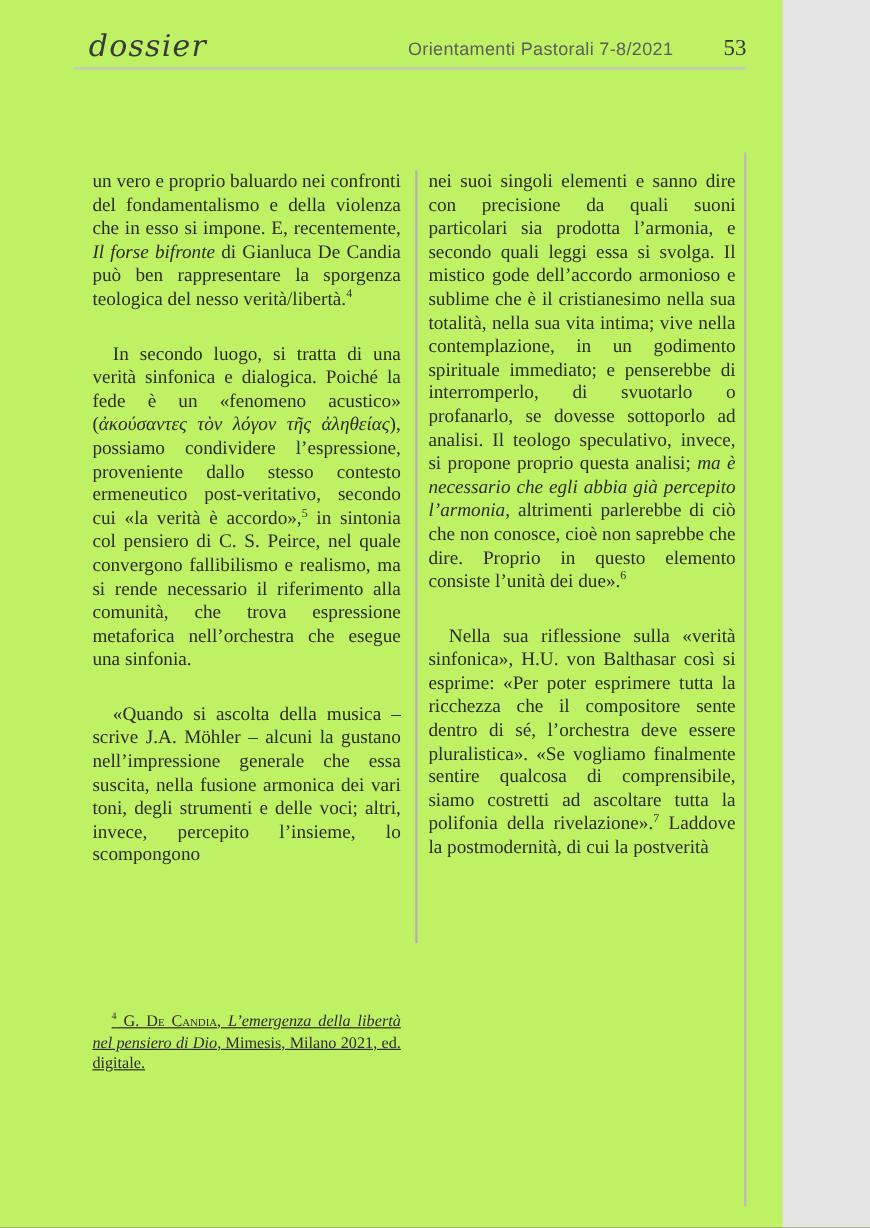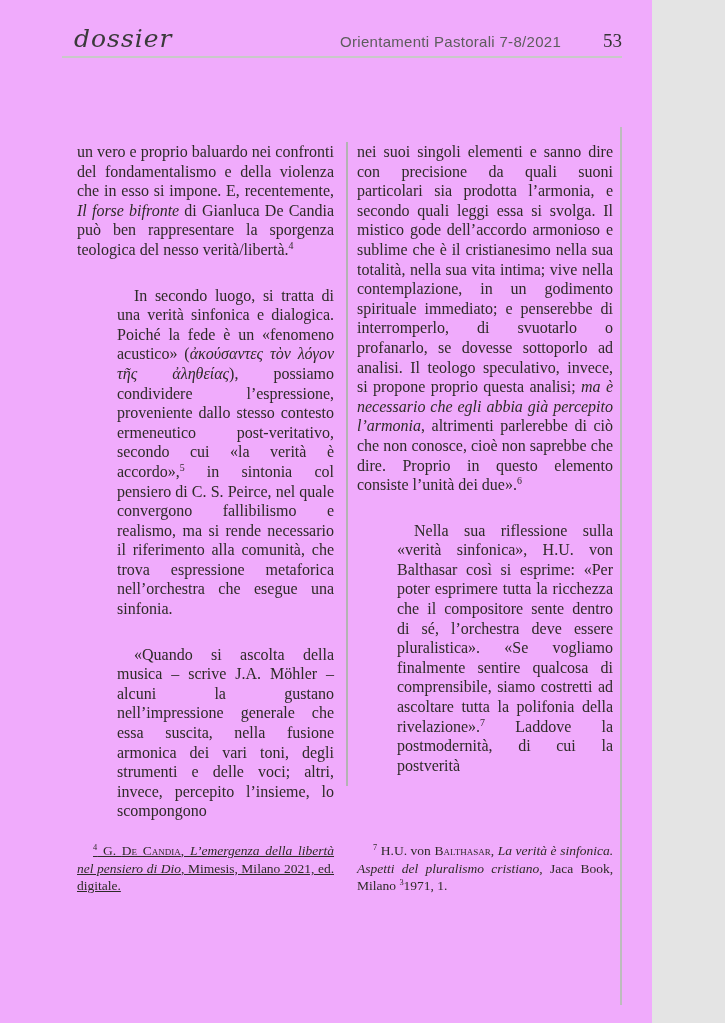--- a/index.html
+++ b/index.html
@@ -1,36 +1,36 @@
 <!DOCTYPE html>
 <html lang="it"><head>
 <meta charset="utf-8">
 <style>
   html,body { margin:0; padding:0; background:#888; }
   .page {
-    position:relative; width:725px; height:1023px; background:#f0abfc;
+    position:relative; width:725px; height:1023px; background:#bef264;
     font-family:"Liberation Serif","DejaVu Serif",serif; color:#2e2b28;
     overflow:hidden; margin:0 auto;
   }
   
   .side-band { position:absolute; top:0; right:0; width:73px; height:1023px; background:#e4e4e4; }
   
   .header { position:absolute; left:62px; top:22px; width:560px; height:34px; border-bottom:2px solid #c9c9c9; }
   .logo { position:absolute; left:12px; bottom:3px; font-style:italic; font-size:25px; color:#3a3a3a; letter-spacing:1px; font-family:"DejaVu Serif",serif; }
   .running-title { position:absolute; left:278px; bottom:6px; font-family:"Liberation Sans","DejaVu Sans",sans-serif; font-size:15px; color:#5d5d5d; letter-spacing:0.3px; white-space:nowrap; }
   .page-number { position:absolute; right:0; bottom:4px; font-size:19px; color:#333333; }
   
   .rule-mid   { position:absolute; left:346px; top:142px; width:2px; height:644px; background:#b3b3b3; }
   .rule-right { position:absolute; left:620px; top:127px; width:2px; height:878px; background:#bcbcbc; }
   
   .col { position:absolute; top:142px; font-size:16px; line-height:19.6px; text-align:justify; hyphens:auto; }
   .col-left  { left:77px;  width:257px; }
   .col-right { left:357px; width:256px; }
   .col p { margin:0; }
-  .col p + p { margin-top:26px;margin-left:40px; }
+  .col p + p { margin-top:26px; }
   .col p.indent { text-indent:17px; }
   
   .fns { position:absolute; top:842px; font-size:13.5px; line-height:17.6px; text-align:justify; hyphens:auto; }
   .fns-left  { left:77px;  width:257px;text-decoration:underline; }
   .fns-right { left:357px; width:256px; }
   .fns p { margin:0; text-indent:16px; }
   
   .it  { font-style:italic; }
   .sc  { font-variant:small-caps; }
   .sup { font-size:0.62em; vertical-align:super; line-height:0; }
@@ -62,16 +62,15 @@
   <div class="col col-right">
     <p><span>nei suoi singoli elementi e sanno dire con precisione da quali suoni particolari sia prodotta l’armonia, e secondo quali leggi essa si svolga. Il mistico gode dell’accordo armonioso e sublime che è il cristianesimo nella sua totalità, nella sua vita intima; vive nella contemplazione, in un godimento spirituale immediato; e penserebbe di interromperlo, di svuotarlo o profanarlo, se dovesse sottoporlo ad analisi. Il teologo speculativo, invece, si propone proprio questa analisi; </span><span class="it">ma è necessario che egli abbia già percepito l’armonia</span><span>, altrimenti parlerebbe di ciò che non conosce, cioè non saprebbe che dire. Proprio in questo elemento consiste l’unità dei due».</span><span class="sup">6</span></p>
     <p class="indent"><span>Nella sua riflessione sulla «verità sinfonica», H.U. von Balthasar così si esprime: «Per poter esprimere tutta la ricchezza che il compositore sente dentro di sé, l’orchestra deve essere pluralistica». «Se vogliamo finalmente sentire qualcosa di comprensibile, siamo costretti ad ascoltare tutta la polifonia della rivelazione».</span><span class="sup">7</span><span> Laddove la postmodernità, di cui la postverità</span></p>
   </div>
 
   <div class="fns fns-left">
     <p><span class="sup">4</span><span> G. </span><span class="sc">De Candia</span><span>, </span><span class="it">L’emergenza della libertà nel pensiero di Dio</span><span>, Mimesis, Milano 2021, ed. digitale.</span></p>
   </div>
 
   <div class="fns fns-right">
-    <p><span class="sup">7</span><span> H.U. von </span><span class="sc">Balthasar</span><span>, </span><span class="it">La verità è sinfonica. Aspetti del pluralismo cristiano</span><span>, Jaca Book, Milano </span><span class="sup">3</span><span>1971, 1.</span></p>
   </div>
 
 </div>
 
 </body></html>

